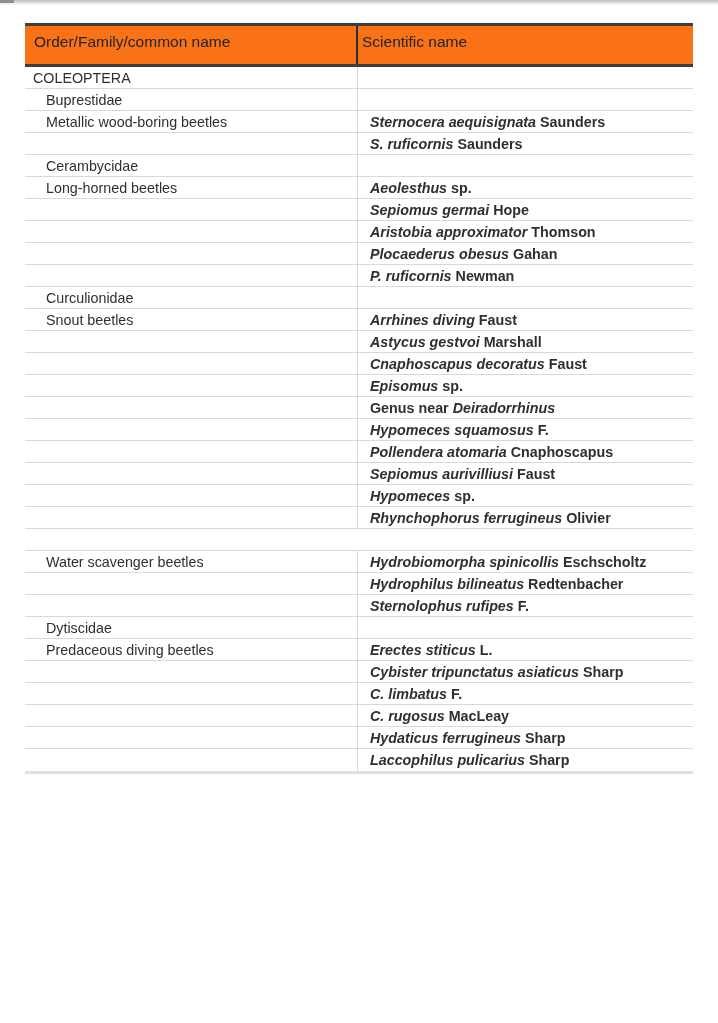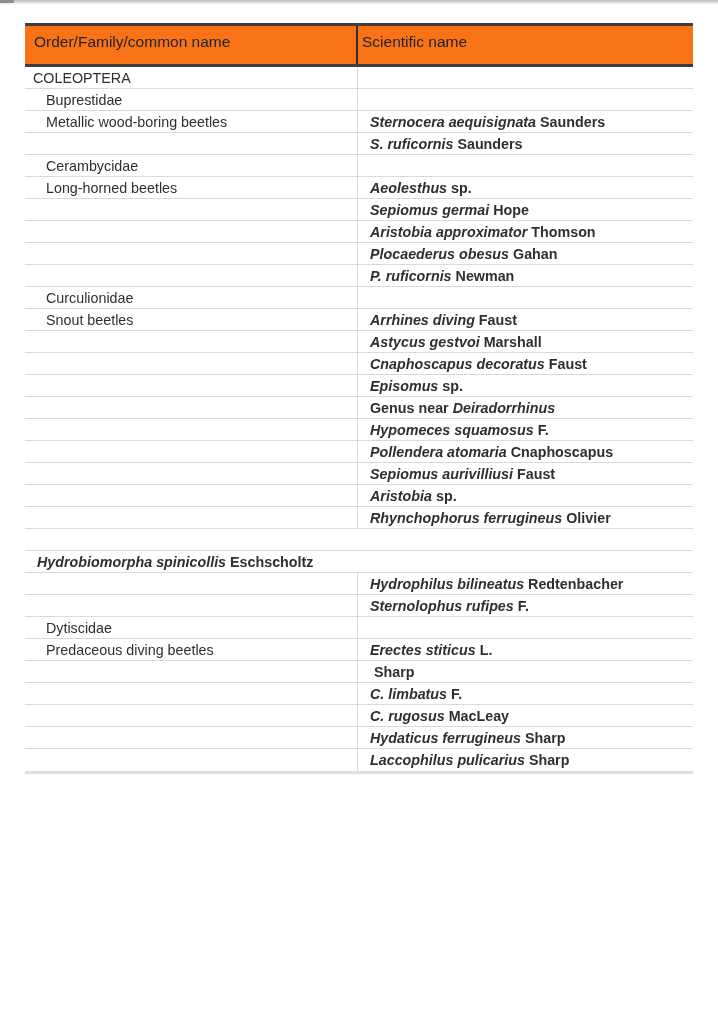--- a/index.html
+++ b/index.html
@@ -165,33 +165,34 @@
     <div class="cell c2"><span class="it">Pollendera atomaria</span><span class="rm"> Cnaphoscapus</span></div>
   </div>
 
   <div class="row">
     <div class="cell c1"></div>
     <div class="cell c2"><span class="it">Sepiomus aurivilliusi</span><span class="rm"> Faust</span></div>
   </div>
 
   <div class="row">
     <div class="cell c1"></div>
-    <div class="cell c2"><span class="it">Aristobia</span><span class="rm"> sp.</span></div>
+    <div class="cell c2"><span class="it">Hypomeces</span><span class="rm"> sp.</span></div>
   </div>
 
   <div class="row">
     <div class="cell c1"></div>
     <div class="cell c2"><span class="it">Rhynchophorus ferrugineus</span><span class="rm"> Olivier</span></div>
   </div>
 
   <div class="row">
     <div class="cell c2"></div>
   </div>
 
   <div class="row">
+    <div class="cell c1 indent">Water scavenger beetles</div>
     <div class="cell c2"><span class="it">Hydrobiomorpha spinicollis</span><span class="rm"> Eschscholtz</span></div>
   </div>
 
   <div class="row">
     <div class="cell c1"></div>
     <div class="cell c2"><span class="it">Hydrophilus bilineatus</span><span class="rm"> Redtenbacher</span></div>
   </div>
 
   <div class="row">
     <div class="cell c1"></div>
@@ -203,21 +204,21 @@
     <div class="cell c2"></div>
   </div>
 
   <div class="row">
     <div class="cell c1 indent">Predaceous diving beetles</div>
     <div class="cell c2"><span class="it">Erectes stiticus</span><span class="rm"> L.</span></div>
   </div>
 
   <div class="row">
     <div class="cell c1"></div>
-    <div class="cell c2"><span class="rm"> Sharp</span></div>
+    <div class="cell c2"><span class="it">Cybister tripunctatus asiaticus</span><span class="rm"> Sharp</span></div>
   </div>
 
   <div class="row">
     <div class="cell c1"></div>
     <div class="cell c2"><span class="it">C. limbatus</span><span class="rm"> F.</span></div>
   </div>
 
   <div class="row">
     <div class="cell c1"></div>
     <div class="cell c2"><span class="it">C. rugosus</span><span class="rm"> MacLeay</span></div>

